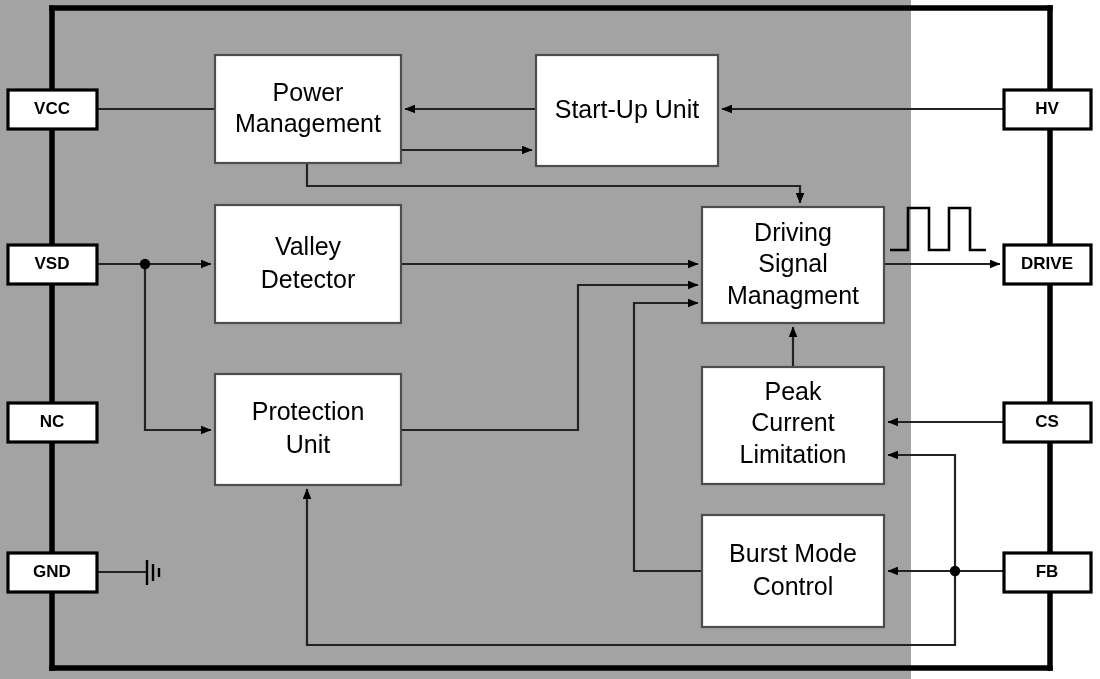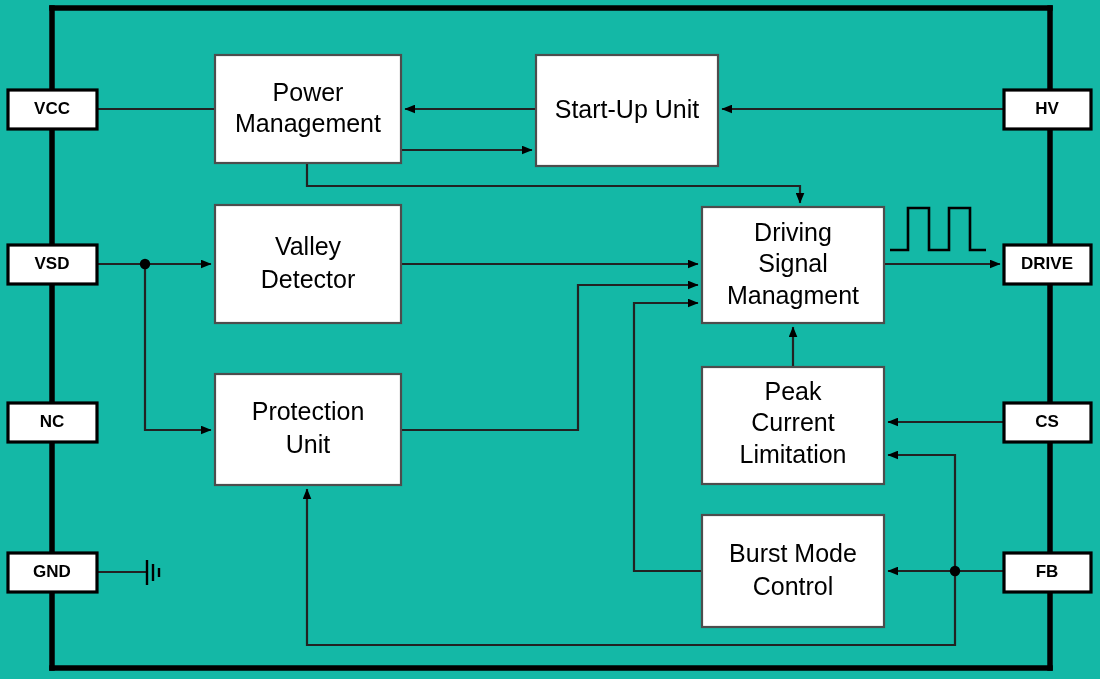--- a/index.html
+++ b/index.html
@@ -1,18 +1,18 @@
 <!DOCTYPE html>
 <html><head>
 <meta charset="utf-8">
 <style>
   html,body{margin:0;padding:0;background:#ffffff;}
   body{width:1100px;height:679px;overflow:hidden;
        font-family:"Liberation Sans","DejaVu Sans",sans-serif;}
-  #stage{position:relative;width:1100px;height:679px;background:#14b8a6;}
+  #stage{position:relative;width:911px;height:679px;background:#a3a3a3;}
   svg#diagram{position:absolute;left:0;top:0;width:1100px;height:679px;}
   .blk-label{font-family:"Liberation Sans","DejaVu Sans",sans-serif;
              font-size:25px;fill:#000;text-anchor:middle;dominant-baseline:middle;}
   .pin-label{font-family:"Liberation Sans","DejaVu Sans",sans-serif;
              font-size:17px;font-weight:bold;fill:#000;text-anchor:middle;dominant-baseline:middle;}
   .blkbox{fill:#ffffff;stroke:#4d4d4d;stroke-width:2.2;}
   .pinbox{fill:#ffffff;stroke:#000000;stroke-width:3.2;}
   .wire{stroke:#222;stroke-width:2.2;fill:none;}
   .bus{stroke:#000;stroke-width:5.5;fill:none;stroke-linecap:square;}
   .dot{fill:#000;}

